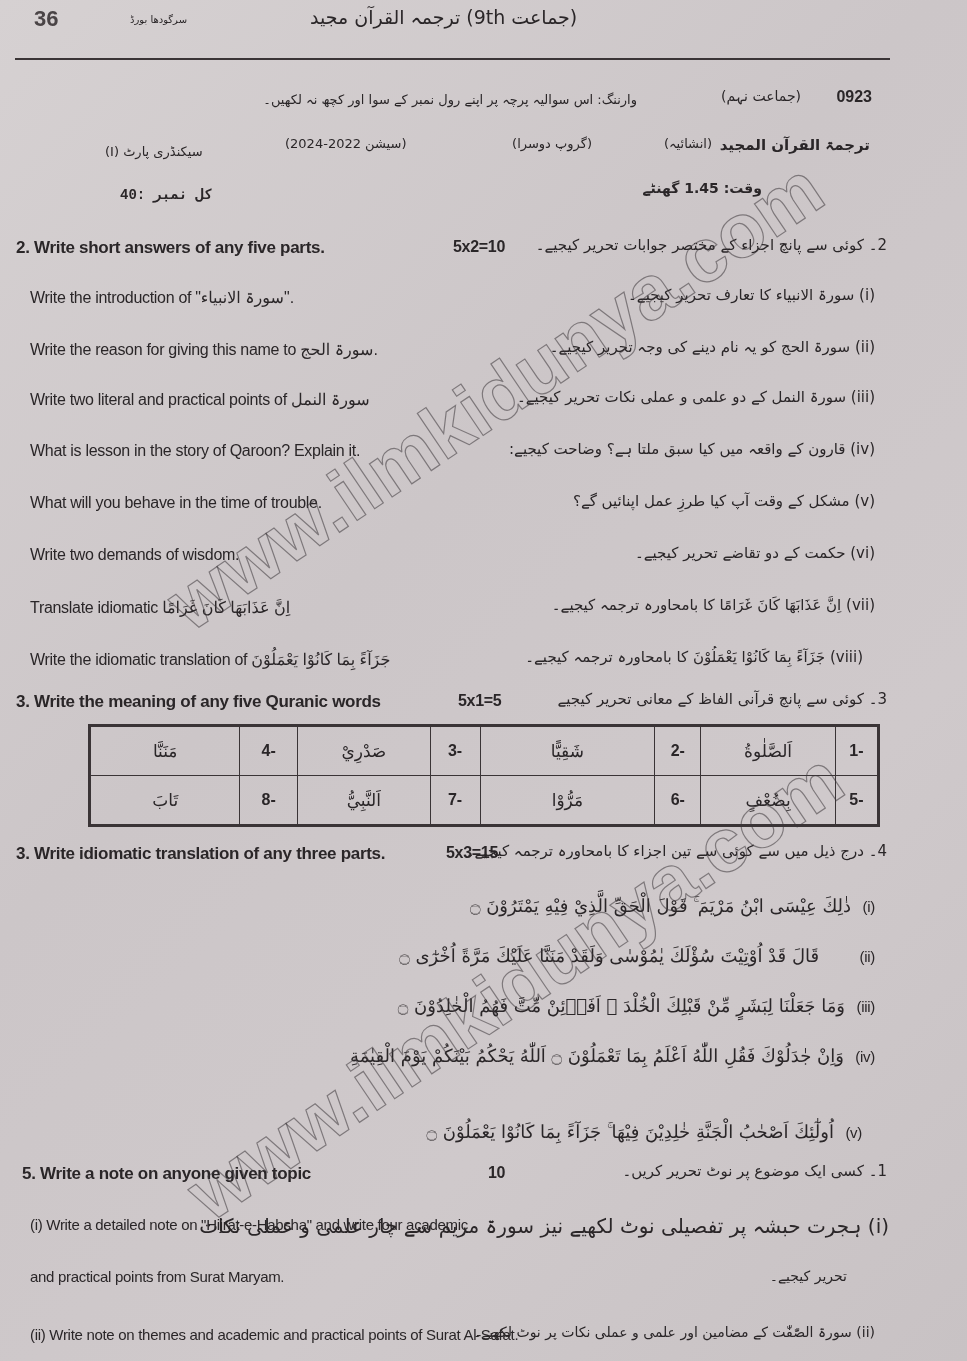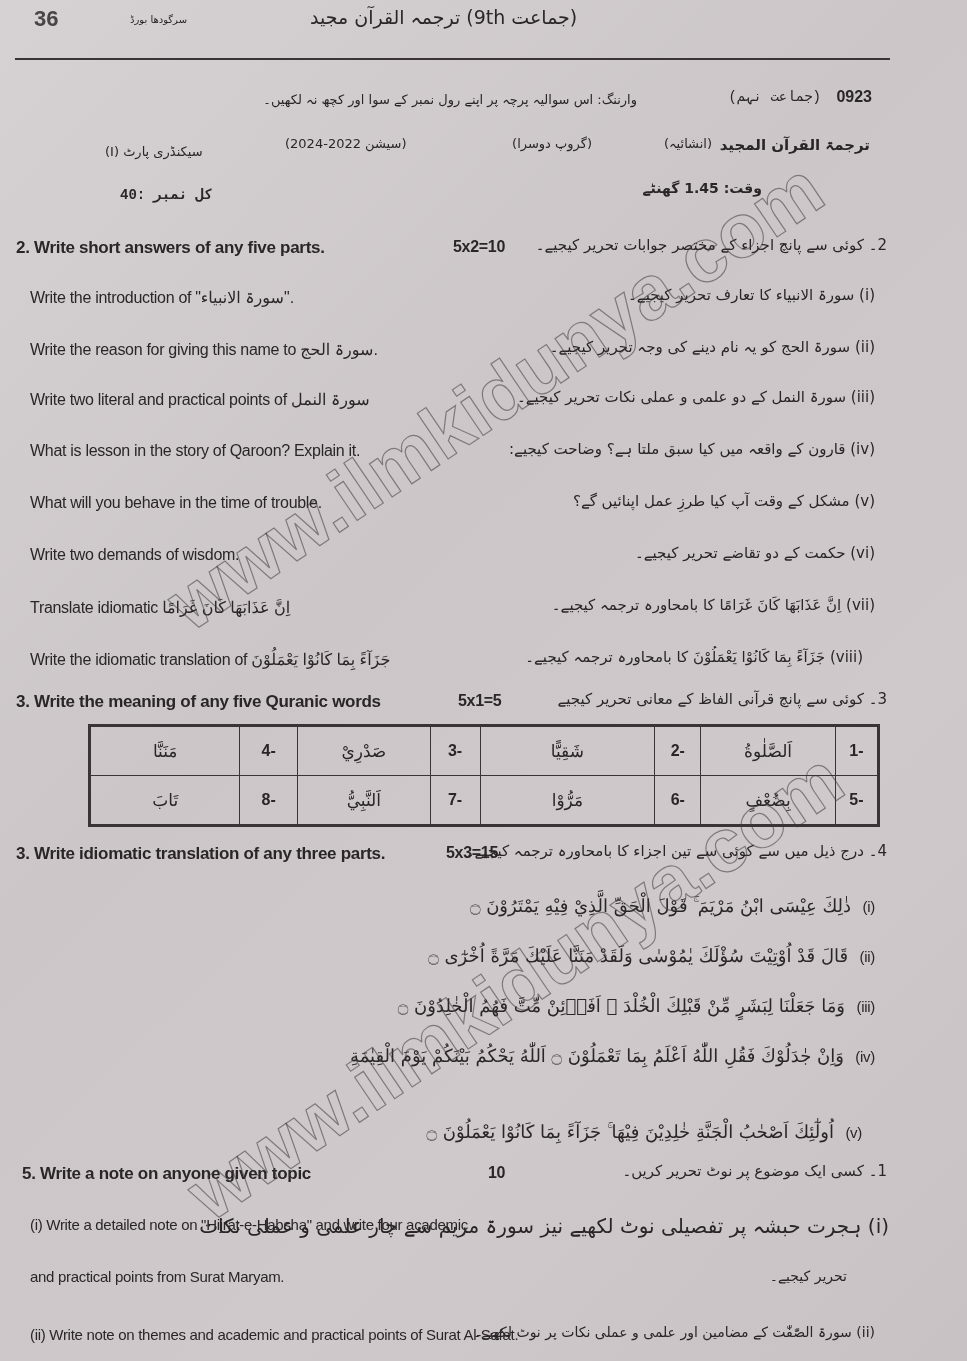--- a/index.html
+++ b/index.html
@@ -30,21 +30,21 @@
 </style>
 </head>
 <body>
 
 <div class="abs page-num">36</div>
 <div class="abs board urdu">سرگودھا بورڈ</div>
 <div class="abs title urdu">(جماعت 9th) ترجمہ القرآن مجید</div>
 <div class="header-rule"></div>
 
 <div class="abs bold" style="right:95px; top:88px; font-size:16px;">0923</div>
-<div class="abs urdu" style="right:146px; top:88px; font-size:14px;font-family:Liberation Mono, monospace;">(جماعت نہم)</div>
+<div class="abs urdu" style="right:166px; top:88px; font-size:14px;">(جماعت نہم)</div>
 <div class="abs urdu" style="right:330px; top:92px; font-size:13px;">وارننگ: اس سوالیہ پرچہ پر اپنے رول نمبر کے سوا اور کچھ نہ لکھیں۔</div>
 <div class="abs urdu bold" style="right:97px; top:136px; font-size:15px;">ترجمۃ القرآن المجید</div>
 <div class="abs urdu" style="right:255px; top:136px; font-size:13px;">(انشائیہ)</div>
 <div class="abs urdu" style="right:375px; top:136px; font-size:13px;">(گروپ دوسرا)</div>
 <div class="abs urdu" style="left:285px; top:136px; font-size:13px;">(سیشن 2022-2024)</div>
 <div class="abs urdu" style="left:105px; top:144px; font-size:13px;">سیکنڈری پارٹ (I)</div>
 <div class="abs urdu bold" style="right:205px; top:180px; font-size:14px;">وقت: 1.45 گھنٹے</div>
 <div class="abs urdu bold" style="left:120px; top:186px; font-size:14px;font-family:Liberation Mono, monospace;">کل نمبر :40</div>
 
 <div class="abs en bold" style="left:16px; top:238px; font-size:17px;">2. Write short answers of any five parts.</div>
@@ -99,21 +99,21 @@
 
 <div class="abs en bold" style="left:16px; top:844px; font-size:17px;">3. Write idiomatic translation of any three parts.</div>
 <div class="abs en bold" style="left:446px; top:844px; font-size:16px;">5x3=15</div>
 <div class="abs urdu" style="right:80px; top:842px; font-size:15px;">4۔ درج ذیل میں سے کوئی سے تین اجزاء کا بامحاورہ ترجمہ کیجیے۔</div>
 
 <div class="abs ayah" style="right:92px; top:895px;">
   <span class="en" style="font-size:15px;">(i)</span>&nbsp;
   <span>ذٰلِكَ عِيْسَى ابْنُ مَرْيَمَ ۚ قَوْلَ الْحَقِّ الَّذِيْ فِيْهِ يَمْتَرُوْنَ ۝</span>
 </div>
 <div class="abs ayah" style="right:92px; top:945px;">
-  <span class="en" style="font-size:15px;">(ii)</span>&nbsp;
+  <span class="en" style="font-size:15px;margin-left:29px;">(ii)</span>&nbsp;
   <span>قَالَ قَدْ اُوْتِيْتَ سُؤْلَكَ يٰمُوْسٰى وَلَقَدْ مَنَنَّا عَلَيْكَ مَرَّةً اُخْرٰٓى ۝</span>
 </div>
 <div class="abs ayah" style="right:92px; top:995px;">
   <span class="en" style="font-size:15px;">(iii)</span>&nbsp;
   <span>وَمَا جَعَلْنَا لِبَشَرٍ مِّنْ قَبْلِكَ الْخُلْدَ ۭ اَفَا۟ئِنْ مِّتَّ فَهُمُ الْخٰلِدُوْنَ ۝</span>
 </div>
 <div class="abs ayah" style="right:92px; top:1045px;">
   <span class="en" style="font-size:15px;">(iv)</span>&nbsp;
   <span>وَاِنْ جٰدَلُوْكَ فَقُلِ اللّٰهُ اَعْلَمُ بِمَا تَعْمَلُوْنَ ۝ اَللّٰهُ يَحْكُمُ بَيْنَكُمْ يَوْمَ الْقِيٰمَةِ</span>
 </div>

